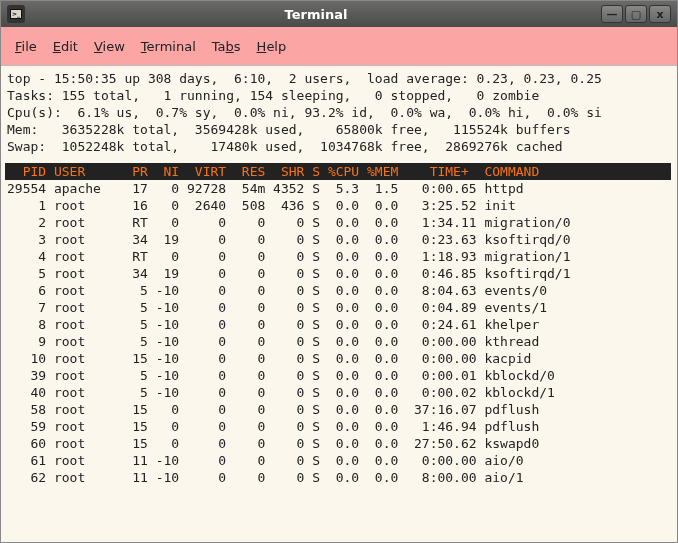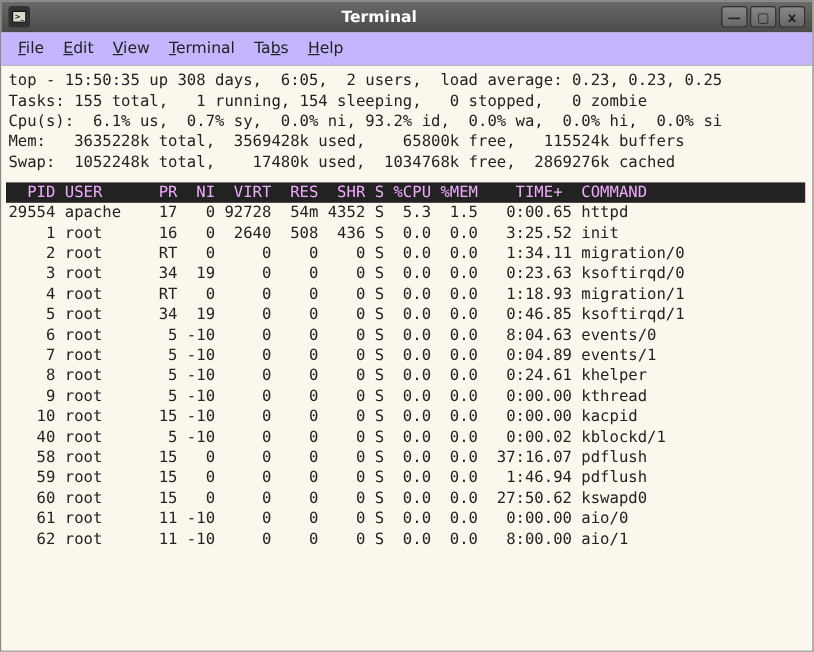--- a/index.html
+++ b/index.html
@@ -30,22 +30,22 @@
 .titlebar .title { flex: 1; text-align: center; }
 .titlebar .win-btns { display: flex; gap: 2px; }
 .titlebar .win-btn {
   width: 22px; height: 18px;
   background: linear-gradient(to bottom, #888, #666);
   border: 1px solid #333; border-radius: 3px;
   display: flex; align-items: center; justify-content: center;
   font-size: 11px; color: #222; cursor: pointer;
 }
 .menubar {
-  height: 28px;
-  background: #c4b5fd;
+  height: 39px;
+  background: #fca5a5;
   border-bottom: 1px solid #bbb;
   display: flex; align-items: center;
   padding: 0 8px; gap: 4px;
   font-size: 13px; color: #222;
 }
 .menubar .menu-item {
   padding: 2px 6px; cursor: pointer;
 }
 .menubar .menu-item .u { text-decoration: underline; }
 .terminal {
@@ -55,21 +55,21 @@
   line-height: 17px;
   color: #222;
   padding: 4px 6px 8px 6px;
   height: calc(100% - 52px);
   overflow: hidden;
 }
 .terminal .line { white-space: pre; }
 .terminal .blank { height: 8px; }
 .terminal .header-row {
   background: #222;
-  color: #f0abfc;
+  color: #f97316;
   white-space: pre;
   padding: 0 0;
   margin-left: -2px;
   padding-left: 2px;
 }
 .terminal .proc-row { white-space: pre; }
 </style>
 </head>
 <body>
 
@@ -92,39 +92,40 @@
 <div class="menubar">
   <div class="menu-item"><span class="u">F</span><span>ile</span></div>
   <div class="menu-item"><span class="u">E</span><span>dit</span></div>
   <div class="menu-item"><span class="u">V</span><span>iew</span></div>
   <div class="menu-item"><span class="u">T</span><span>erminal</span></div>
   <div class="menu-item">Ta<span class="u">b</span>s</div>
   <div class="menu-item"><span class="u">H</span><span>elp</span></div>
 </div>
 
 <div class="terminal">
-  <div class="line">top - 15:50:35 up 308 days,  6:05,  2 users,  load average: 0.23, 0.23, 0.25</div>
+  <div class="line">top - 15:50:35 up 308 days,  6:10,  2 users,  load average: 0.23, 0.23, 0.25</div>
   <div class="line">Tasks: 155 total,   1 running, 154 sleeping,   0 stopped,   0 zombie</div>
   <div class="line">Cpu(s):  6.1% us,  0.7% sy,  0.0% ni, 93.2% id,  0.0% wa,  0.0% hi,  0.0% si</div>
   <div class="line">Mem:   3635228k total,  3569428k used,    65800k free,   115524k buffers</div>
   <div class="line">Swap:  1052248k total,    17480k used,  1034768k free,  2869276k cached</div>
   <div class="blank"></div>
   <div class="header-row">  PID USER      PR  NI  VIRT  RES  SHR S %CPU %MEM    TIME+  COMMAND</div>
   <div id="proc-body">
       <div class="proc-row">29554 apache    17   0 92728  54m 4352 S  5.3  1.5   0:00.65 httpd</div>
       <div class="proc-row">    1 root      16   0  2640  508  436 S  0.0  0.0   3:25.52 init</div>
       <div class="proc-row">    2 root      RT   0     0    0    0 S  0.0  0.0   1:34.11 migration/0</div>
       <div class="proc-row">    3 root      34  19     0    0    0 S  0.0  0.0   0:23.63 ksoftirqd/0</div>
       <div class="proc-row">    4 root      RT   0     0    0    0 S  0.0  0.0   1:18.93 migration/1</div>
       <div class="proc-row">    5 root      34  19     0    0    0 S  0.0  0.0   0:46.85 ksoftirqd/1</div>
       <div class="proc-row">    6 root       5 -10     0    0    0 S  0.0  0.0   8:04.63 events/0</div>
       <div class="proc-row">    7 root       5 -10     0    0    0 S  0.0  0.0   0:04.89 events/1</div>
       <div class="proc-row">    8 root       5 -10     0    0    0 S  0.0  0.0   0:24.61 khelper</div>
       <div class="proc-row">    9 root       5 -10     0    0    0 S  0.0  0.0   0:00.00 kthread</div>
       <div class="proc-row">   10 root      15 -10     0    0    0 S  0.0  0.0   0:00.00 kacpid</div>
+      <div class="proc-row">   39 root       5 -10     0    0    0 S  0.0  0.0   0:00.01 kblockd/0</div>
       <div class="proc-row">   40 root       5 -10     0    0    0 S  0.0  0.0   0:00.02 kblockd/1</div>
       <div class="proc-row">   58 root      15   0     0    0    0 S  0.0  0.0  37:16.07 pdflush</div>
       <div class="proc-row">   59 root      15   0     0    0    0 S  0.0  0.0   1:46.94 pdflush</div>
       <div class="proc-row">   60 root      15   0     0    0    0 S  0.0  0.0  27:50.62 kswapd0</div>
       <div class="proc-row">   61 root      11 -10     0    0    0 S  0.0  0.0   0:00.00 aio/0</div>
       <div class="proc-row">   62 root      11 -10     0    0    0 S  0.0  0.0   8:00.00 aio/1</div>
     </div>
 </div>
 
 </body></html>

